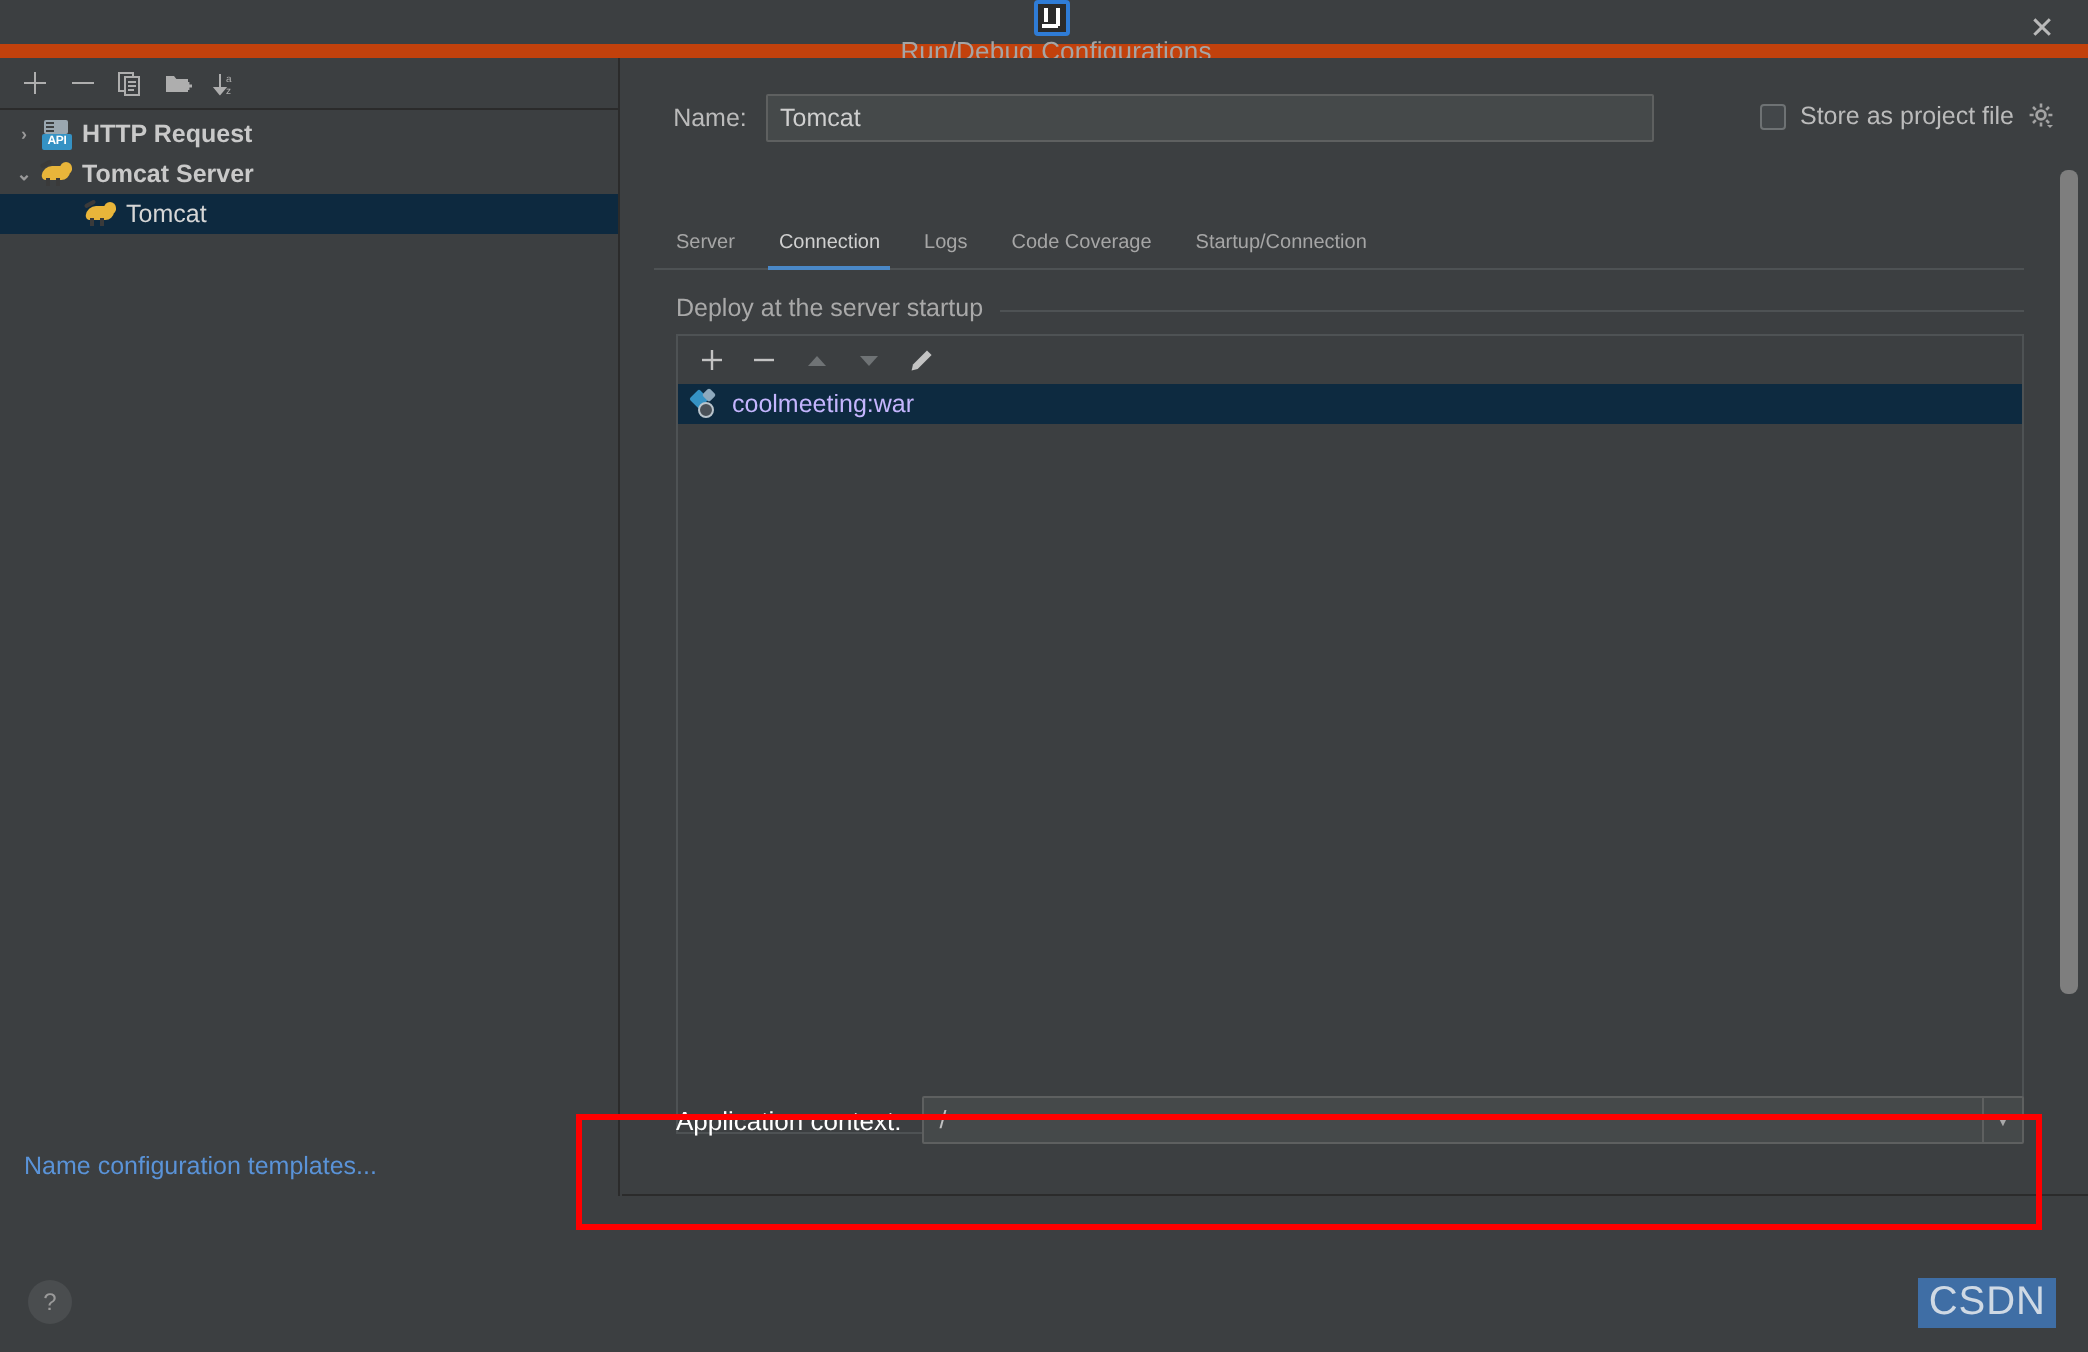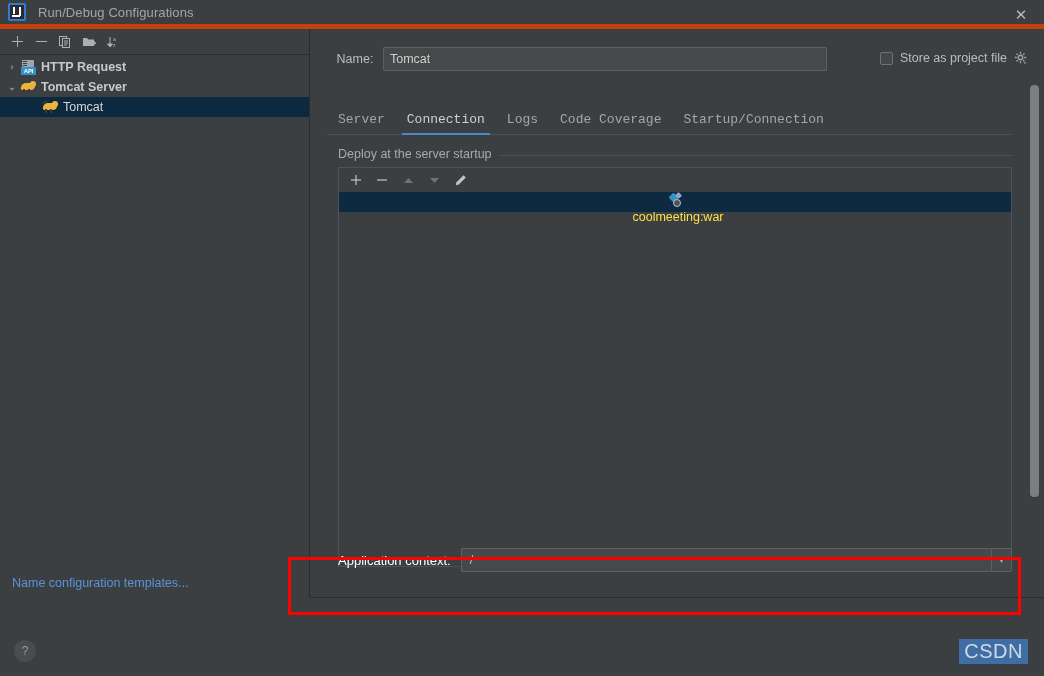--- a/index.html
+++ b/index.html
@@ -13,22 +13,22 @@
     position: relative;
     width: 1044px; height: 676px;
     background: #3c3f41;
     color: #bbbbbb;
   }
 
   
   .titlebar {
     position: absolute; left: 0; top: 0; width: 1044px; height: 29px;
     background: #3c3f41;
-    border-bottom: 5px solid #c2410c;
-    display: flex; align-items: center;
+    border-bottom: 7px solid #c2410c;
+    display: flex; align-items: center; flex-direction: column;
   }
   .ij-logo {
     width: 18px; height: 18px; margin-left: 8px;
     background: #2b2b2b;
     border: 2px solid #2f7cd6;
     border-radius: 2px;
     position: relative;
     flex: 0 0 auto;
   }
   .ij-logo::before {
@@ -193,24 +193,23 @@
 
   
   .tabs {
     position: absolute; left: 16px; top: 78px;
     width: 685px; height: 28px;
     display: flex; align-items: flex-end;
     border-bottom: 1px solid #4e5254;
   }
   .tab {
     padding: 0 11px 7px 11px;
-    font-size: 13px;
+    font-size: 10px;
     color: #a6a6a6;
     position: relative;
-    font-family: Liberation Mono, monospace;
   }
   .tab.active { color: #d0d0d0; }
   .tab.active::after {
     content: ""; position: absolute; left: 6px; right: 6px; bottom: -1px;
     height: 2px; background: #4a88c7;
   }
 
   
   .group {
     position: absolute; left: 27px; top: 118px;
@@ -246,21 +245,21 @@
   }
   .lt-btn.dim { color: #6f7375; }
   .list-body { background: #3c3f41; }
   .list-item {
     height: 20px;
     display: flex; align-items: center;
     padding-left: 6px;
     font-size: 12.5px;
     color: #bfbfbf;
   }
-  .list-item.selected { background: #0d2a40; color: #fde047; flex-direction: column; }
+  .list-item.selected { background: #0d2a40; color: #c4b5fd; }
 
   
   .appctx-row {
     position: absolute; left: 27px; bottom: 25px;
     display: flex; align-items: center;
     width: 674px;
   }
   .appctx-label { font-size: 13px; color: #ffffff; margin-right: 10px; }
   .combo {
     position: relative;

